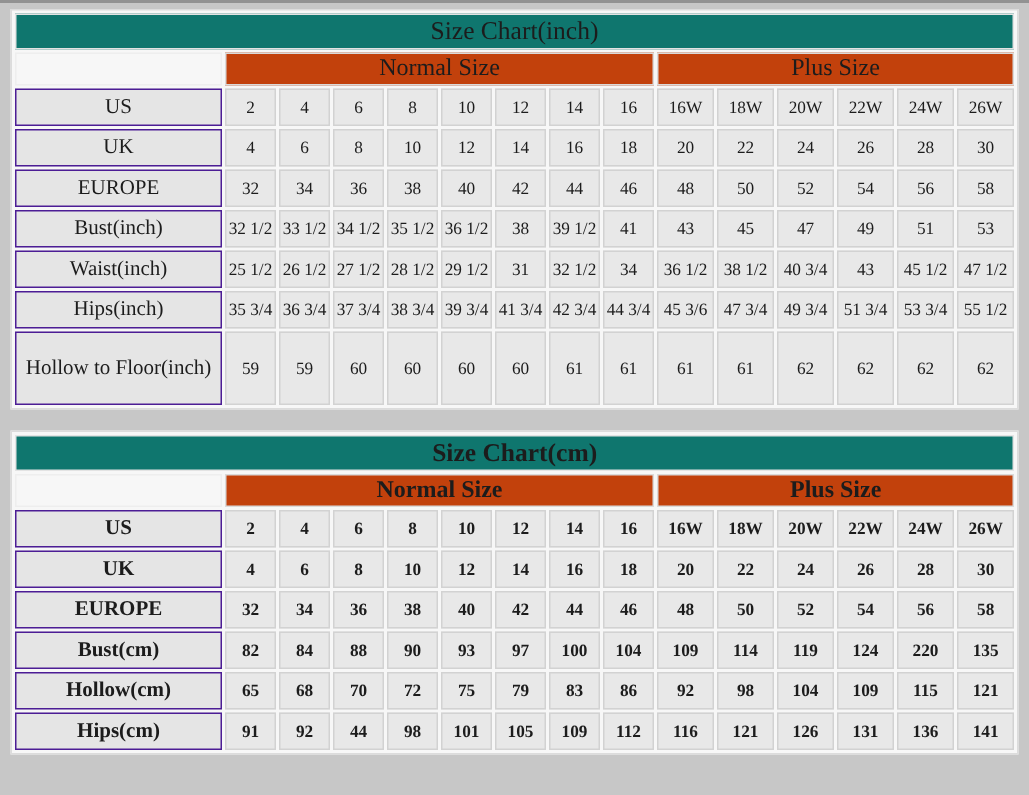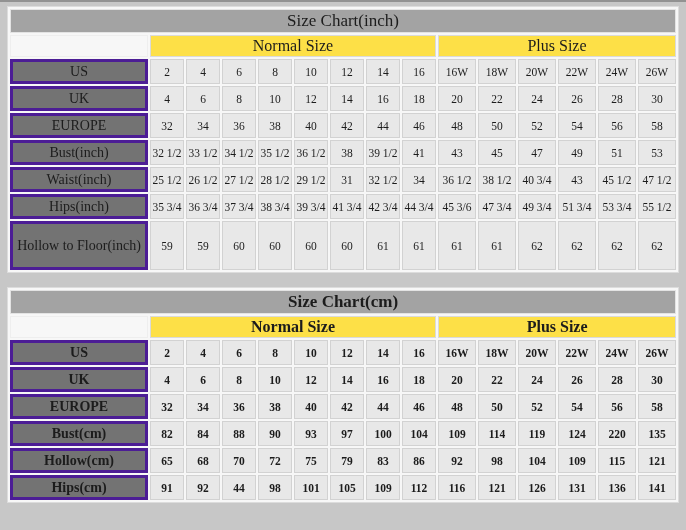--- a/index.html
+++ b/index.html
@@ -32,38 +32,38 @@
     font-weight: bold;
   }
   table.size-chart td {
     box-sizing: border-box;
     text-align: center;
     vertical-align: middle;
     overflow: hidden;
     white-space: nowrap;
   }
   td.title-cell {
-    background: #a3a3a3;
+    background: #0f766e;
     border: 1px solid #e3e3e3;
     font-size: 17px;
     height: 23px;
   }
   td.group-cell {
-    background: #fde047;
+    background: #c2410c;
     border: 1px solid #dadada;
     font-size: 16px;
     height: 21px;
   }
   td.corner-cell {
     background: #f7f7f7;
     border: 1px solid #eeeeee;
   }
   td.label-cell {
-    background: #737373;
-    border: 3px solid #4c1d95;
+    background: #e5e5e5;
+    border: 1px solid #4c1d95;
     font-size: 14px;
     height: 25px;
     margin-left: 28px;
   }
   td.data-cell {
     background: #e8e8e8;
     border: 1px solid #d2d2d2;
     font-size: 11.5px;
     height: 25px;
   }

